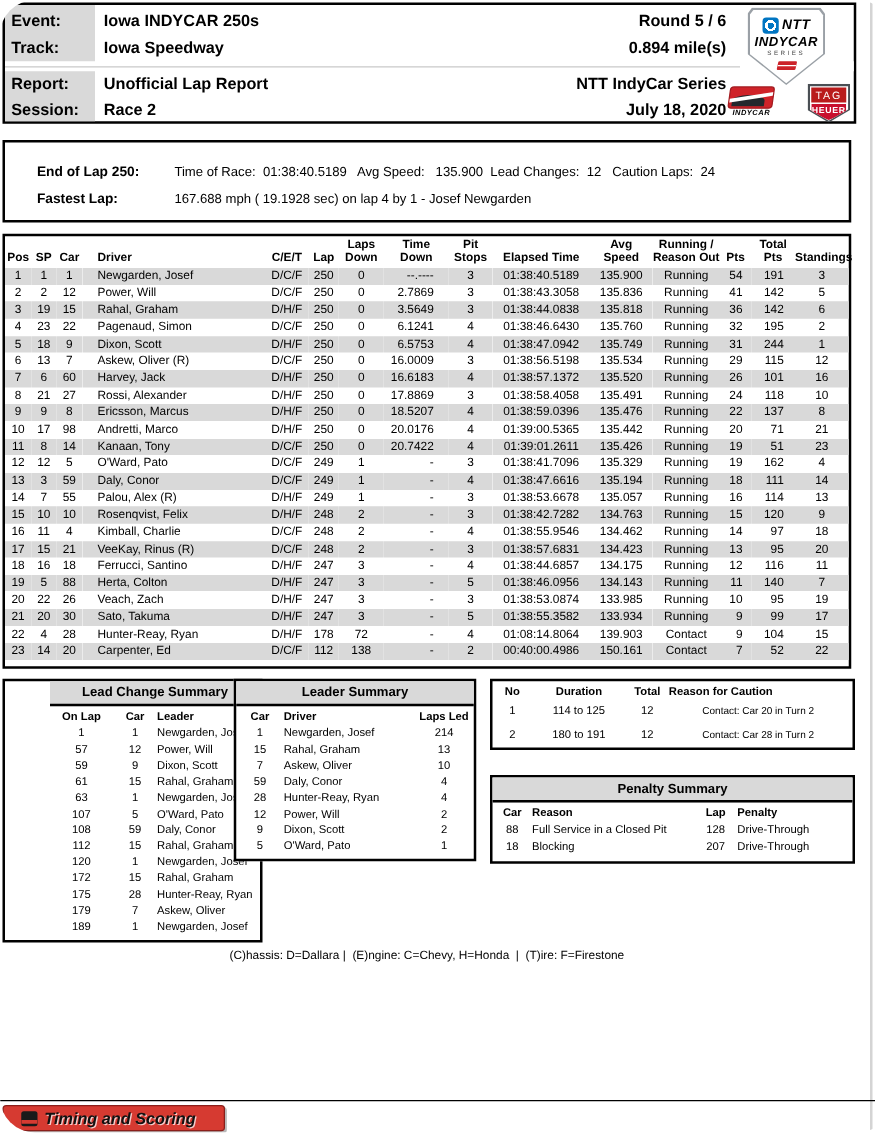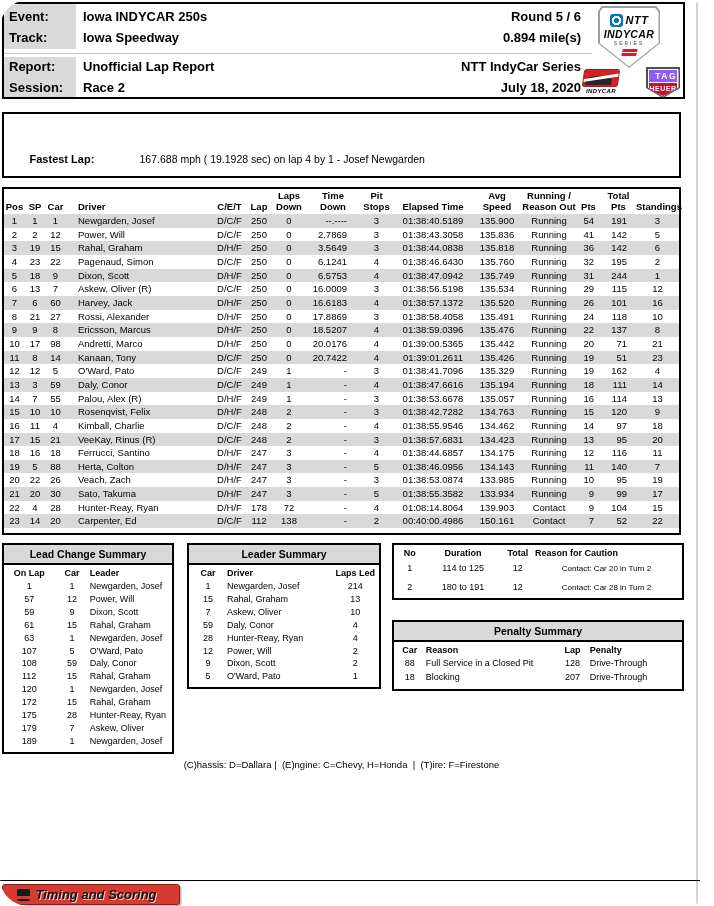--- a/index.html
+++ b/index.html
@@ -39,22 +39,22 @@
   .ic-badge{width:34px;height:16px;margin:0 auto;background:#cf2329;border-radius:3px;
       transform:skew(-8deg);position:relative;overflow:hidden;border:1px solid #a21b20;}
   .ic-badge::before{content:"";position:absolute;left:2px;bottom:1px;width:26px;height:9px;background:#23282d;border-radius:60% 60% 0 0;}
   .ic-badge::after{content:"";position:absolute;left:-3px;top:6px;width:44px;height:2.5px;background:#fff;transform:rotate(-9deg);}
   .ic-word{font-size:6px;font-weight:bold;font-style:italic;letter-spacing:.4px;margin-top:1px;}
 
   
   .logo-tag{position:absolute;left:642px;top:63px;width:34px;height:31px;}
   .tag-outer{position:absolute;inset:0;background:#4a4f54;clip-path:polygon(0 0,100% 0,100% 68%,50% 100%,0 68%);}
   .tag-inner{position:absolute;inset:1.5px;background:#fff;clip-path:polygon(0 0,100% 0,100% 68%,50% 100%,0 68%);}
-  .tag-top{height:12px;margin:1.5px 1.5px 0;background:#8b5cf6;color:#fff;font-size:8.5px;font-weight:bold;
-      letter-spacing:1.5px;text-align:right;line-height:12.5px;}
+  .tag-top{height:12px;margin:1.5px 1.5px 0;background:#b91c1c;color:#fff;font-size:8.5px;font-weight:normal;
+      letter-spacing:1.5px;text-align:center;line-height:12.5px;}
   .tag-bottom{height:13px;margin:1px 1.5px 0;background:#c8102e;color:#fff;font-size:7px;font-weight:bold;
       text-align:center;line-height:12px;letter-spacing:.5px;clip-path:polygon(0 0,100% 0,100% 55%,50% 100%,0 55%);}
 
   
   .race-summary{position:absolute;left:2px;top:112px;width:675px;height:62px;border:2px solid #000;background:#fff;}
   .rs-row{position:absolute;left:8px;white-space:pre;font-size:10.5px;line-height:12px;}
   .rs-row .rs-lbl{display:inline-block;width:110px;font-weight:bold;font-size:11px;white-space:normal;}
   .rs1{top:6px}.rs2{top:27px}.rs3{top:47px}
 
   
@@ -71,21 +71,21 @@
   .ht{min-height:10.5px;}
 
   
   .sumbox{position:absolute;border:2px solid #000;background:#fff;}
   .sumbox-title{background:#d9d9d9;border-bottom:2px solid #000;font-size:10.5px;font-weight:bold;
       text-align:center;height:18px;line-height:18px;}
   table.mini{width:100%;border-collapse:collapse;table-layout:fixed;font-size:9px;margin-top:2px;}
   .mini th{font-weight:bold;padding:0;line-height:13px;text-align:center;}
   .mini td{padding:0;line-height:12.9px;text-align:center;vertical-align:top;}
   .mini .lft{text-align:left;}
-  .box-leadchange{left:2px;top:543px;width:168px;}
+  .box-leadchange{left:2px;top:543px;width:168px;padding-left:36px;}
   .box-leader{left:187px;top:543px;width:190px;}
   .box-caution{left:392px;top:543px;width:288px;}
   .box-penalty{left:392px;top:620px;width:288px;}
   .box-caution td{padding:2px 0 4px;}
   .box-caution .reason, .box-penalty .lft{padding-right:4px;}
   .box-caution .reason{font-size:8px;line-height:11px;padding-top:3px;text-align:center;}
   .box-penalty td{padding-bottom:1px;}
   .pad-bot{height:4px;}
 
   
@@ -153,20 +153,23 @@
     <div class="logo-tag">
       <div class="tag-outer"></div>
       <div class="tag-inner">
         <div class="tag-top">TAG</div>
         <div class="tag-bottom">HEUER</div>
       </div>
     </div>
   </div>
 
   <div class="race-summary">
+    <div class="rs-row rs1">
+      <span class="rs-lbl">End of Lap 250:</span><span>Time of Race:  01:38:40.5189   Avg Speed:   135.900  Lead Changes:  12   Caution Laps:  24</span>
+    </div>
     <div class="rs-row rs2">
       <span class="rs-lbl">Fastest Lap:</span><span>167.688 mph ( 19.1928 sec) on lap 4 by 1 - Josef Newgarden</span>
     </div>
   </div>
 
   <div class="results-box">
     <table class="results">
       <colgroup>
         <col style="width:21px">
           <col style="width:20px">

